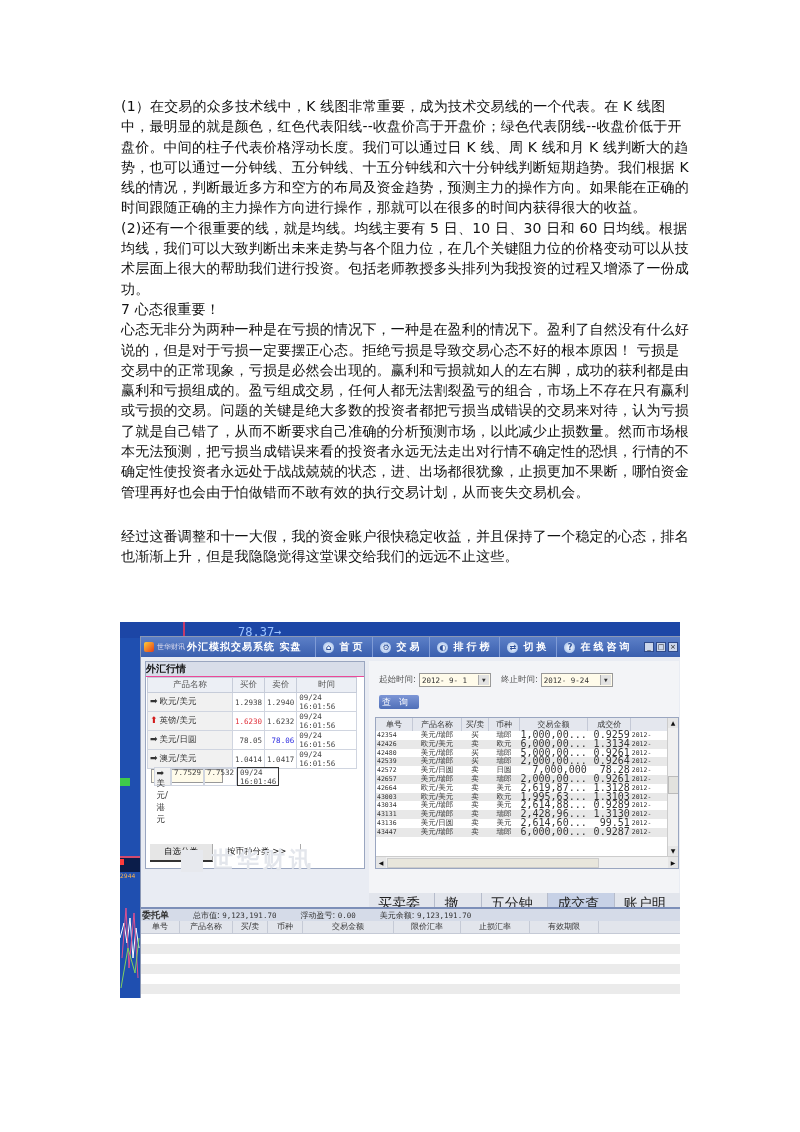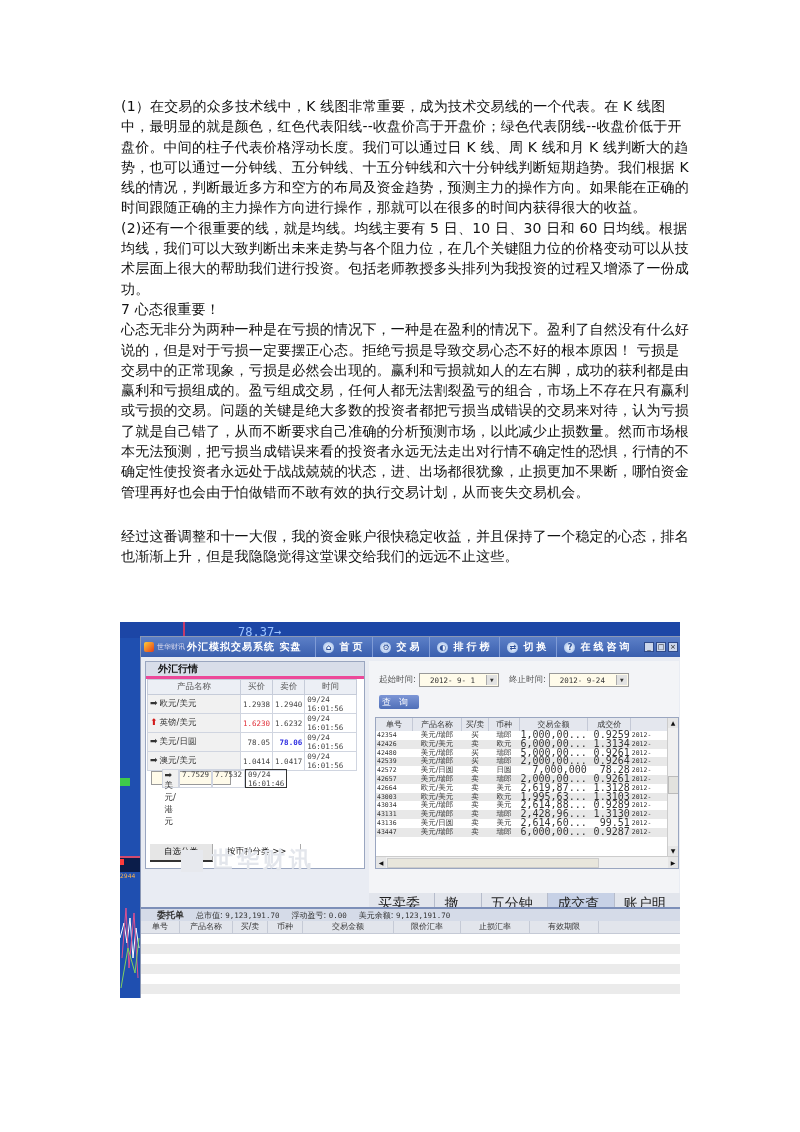--- a/index.html
+++ b/index.html
@@ -28,40 +28,40 @@
   .titlebar { height:20px; background:linear-gradient(#5c7fc7,#3a5fae); display:flex; align-items:center; color:#fff; font-size:10px; position:relative; }
   .titlebar .logo { width:10px; height:10px; margin-left:3px; background:linear-gradient(135deg,#ffcc33,#e53b1a); border-radius:2px; }
   .titlebar .brand { font-size:7px; color:#dde; margin-left:3px; }
   .titlebar .apptitle { font-weight:bold; margin-left:2px; margin-right:14px; letter-spacing:1px; }
   .navbtn { display:flex; align-items:center; height:20px; padding:0 7px; border-left:1px solid #7f9bd6; font-weight:bold; letter-spacing:3px; }
   .navbtn .ic { width:11px; height:11px; border-radius:50%; background:radial-gradient(#ffffff,#8fb1e6); margin-right:5px; color:#2b4f9a; font-size:8px; text-align:center; line-height:11px; letter-spacing:0; }
   .winctrl { position:absolute; right:3px; top:5px; display:flex; gap:2px; }
   .winctrl span { width:8px; height:8px; background:#ccd6ea; border:1px solid #2f4a8a; font-size:7px; line-height:8px; text-align:center; color:#222; }
 
   .leftpane { position:absolute; left:4px; top:24px; width:218px; height:206px; background:#fff; border:1px solid #9aa6c0; }
-  .panehead { height:14px; background:#d8dde9; font-weight:bold; font-size:10px; padding-left:12px; line-height:14px; border-bottom:3px solid #ec4899; }
+  .panehead { height:14px; background:#d8dde9; font-weight:bold; font-size:10px; padding-left:0; line-height:14px; border-bottom:1px solid #ec4899; }
   table.quotes { border-collapse:collapse; font-size:8.5px; width:210px; margin-left:1px; }
   table.quotes th { font-weight:normal; color:#555; background:#eceff5; border:1px solid #c6ccd9; height:11px; }
   table.quotes td { border:1px solid #d0d5e0; height:17px; font-family:"DejaVu Sans Mono", monospace; font-size:7.5px; color:#444; text-align:right; padding:0 2px; }
   table.quotes td.nm { font-family:"DejaVu Sans", sans-serif; text-align:left; background:#f1f1f1; font-size:8.5px; color:#333; }
   table.quotes td.tm { text-align:left; font-size:7.5px; }
   .arr { font-size:9px; color:#333; margin-right:2px; }
   .arr.up { color:#d21a1a; }
   .red { color:#e0303a !important; }
-  .blue { color:#2a2ae0 !important;font-weight:bold; }
+  .blue { color:#2a2ae0 !important; }
   tr.sel td.tm { outline:1px solid #333; outline-offset:-1px; }
   .subtabs { position:absolute; left:4px; top:182px; display:flex; font-size:8.5px; }
   .subtabs div { padding:2px 14px; border-right:1px solid #aaa; }
   .subtabs .active { background:#e6e6e6; border-bottom:2px solid #333; }
   .watermark { position:absolute; left:40px; top:208px; color:#e3e6ec; font-size:22px; font-weight:bold; letter-spacing:4px; }
   .watermark .blk { display:inline-block; width:22px; height:22px; background:#e7e9ee; vertical-align:middle; margin-right:8px; }
 
   .rightpane { position:absolute; left:228px; top:24px; width:310px; height:232px; background:#f3f4f7; }
   .filters { position:absolute; left:10px; top:12px; display:flex; align-items:center; font-size:8.5px; color:#555; }
-  .sel { display:inline-flex; align-items:center; height:12px; width:68px; border:1px solid #999; background:#fffbea; font-family:"DejaVu Sans Mono", monospace; font-size:7.5px; color:#333; margin:0 10px 0 3px; padding-left:10px; position:relative; }
+  .sel { display:inline-flex; align-items:center; height:12px; width:68px; border:1px solid #999; background:#fffbea; font-family:"DejaVu Sans Mono", monospace; font-size:7.5px; color:#333; margin:0 10px 0 3px; padding-left:2px; position:relative; }
   .sel .dd { position:absolute; right:1px; top:1px; width:10px; height:10px; background:#e2e2e2; border-left:1px solid #aaa; font-size:6px; text-align:center; line-height:10px; }
   .querybtn { position:absolute; left:10px; top:34px; width:40px; height:14px; background:linear-gradient(#7d96d6,#4f6fb8); color:#fff; font-size:9px; text-align:center; line-height:14px; letter-spacing:8px; border-radius:2px; }
   .deals { position:absolute; left:6px; top:56px; width:302px; height:150px; background:#fff; border:1px solid #9aa6c0; overflow:hidden; }
   table.dt { border-collapse:collapse; font-size:7.5px; width:292px; }
   table.dt th { font-weight:normal; color:#333; background:#e4e7ee; height:11px; border-right:1px solid #c4c9d6; font-size:8px; }
   table.dt td { height:8.8px; line-height:8.8px; padding:0 1px; color:#333; white-space:nowrap; }
   table.dt tr:nth-child(even) td { background:#e8e8e8; }
   table.dt td.n { font-family:"DejaVu Sans Mono", monospace; font-size:6.5px; }
   table.dt td.c { text-align:center; }
   table.dt td.r { text-align:right; font-family:"DejaVu Sans Mono", monospace; font-size:10px; }
@@ -71,21 +71,21 @@
   .vscroll .thumb { position:absolute; top:58px; width:9px; height:16px; background:#e2e2de; border:1px solid #bbb; }
   .hscroll { position:absolute; left:0; bottom:0; width:302px; height:11px; background:#f0f0f0; border-top:1px solid #ccc; }
   .hscroll .l, .hscroll .r { position:absolute; top:0; width:10px; height:11px; font-size:6px; line-height:11px; text-align:center; background:#e6e6e6; }
   .hscroll .l { left:0; } .hscroll .r { right:0; }
   .hscroll .thumb { position:absolute; left:11px; top:1px; width:210px; height:8px; background:#e8e6dc; border:1px solid #ccc; }
   .botabs { position:absolute; left:228px; top:256px; width:312px; display:flex; font-size:14px; background:#e2e5ec; }
   .botabs div { padding:2px 9px; border-right:1px solid #b6bccb; color:#222; }
   .botabs .active { background:#c7d1e6; }
 
   .orders { position:absolute; left:0; top:270px; width:540px; height:92px; background:#fff; border-top:2px solid #7d8fb8; }
-  .ordinfo { height:12px; background:#d5dbe8; font-size:8px; color:#333; display:flex; align-items:center; padding-left:16px; gap:12px; }
+  .ordinfo { height:12px; background:#d5dbe8; font-size:8px; color:#333; display:flex; align-items:center; padding-left:1px; gap:24px; }
   .ordinfo b { font-size:9px; }
   .ordinfo .mono { font-family:"DejaVu Sans Mono", monospace; font-size:7.5px; }
   .ordhead { height:12px; background:#e2e5ec; display:flex; font-size:8px; color:#333; border-bottom:1px solid #c5cad6; }
   .ordhead div { border-right:1px solid #c5cad6; text-align:center; line-height:12px; }
   .ordrows div { height:10px; }
   .ordrows div:nth-child(even) { background:#ebebeb; }
 </style>
 </head>
 <body>
 

